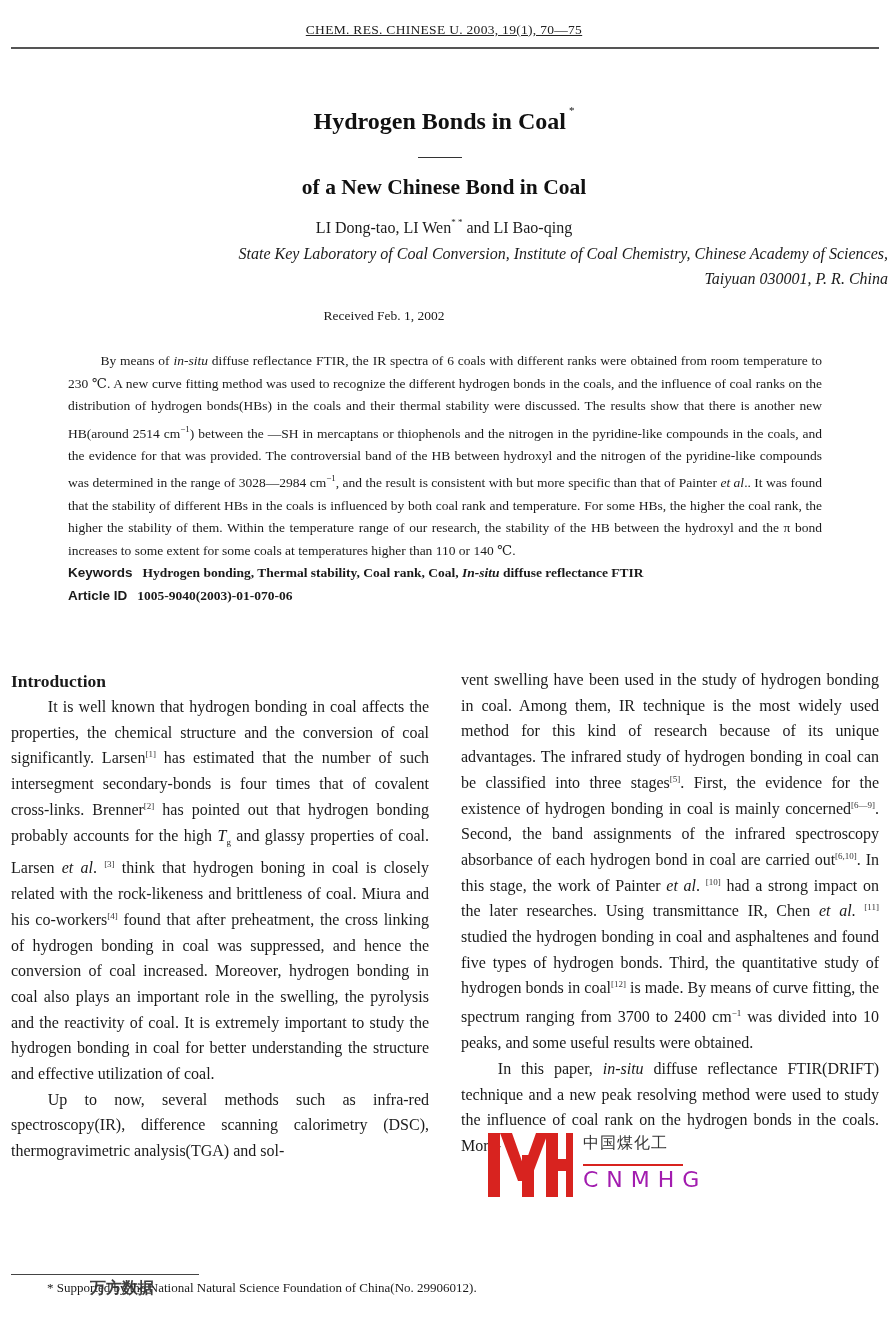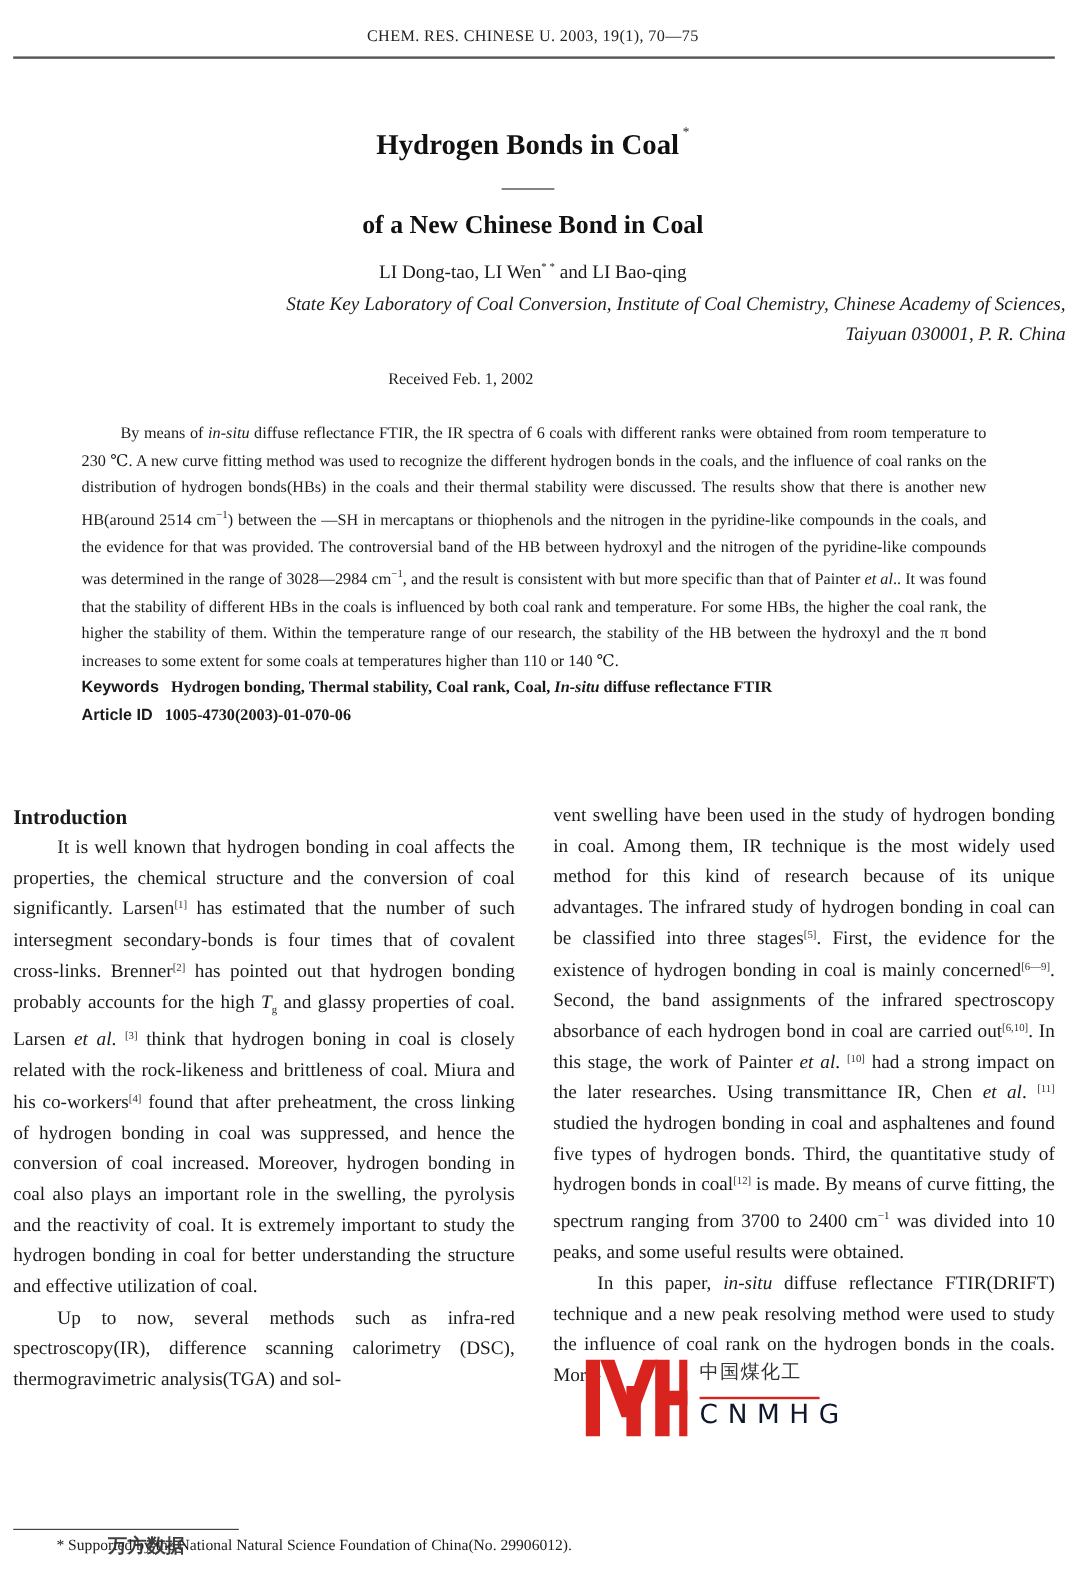--- a/index.html
+++ b/index.html
@@ -1,19 +1,19 @@
 <!DOCTYPE html>
 <html><head>
 <meta charset="utf-8">
 <style>
   html, body { margin:0; padding:0; background:#ffffff; }
   body { width:888px; height:1325px; position:relative; overflow:hidden;
          font-family:"Liberation Serif","DejaVu Serif",serif; color:#1a1a1a; }
   .abs { position:absolute; }
-  .running-head { left:0; width:888px; top:22px; text-align:center; font-size:13.5px; letter-spacing:0.3px; color:#222; }
+  .running-head { left:0; width:888px; top:22px; text-align:center; font-size:13.5px; letter-spacing:0.3px; color:#222;text-decoration:underline; }
   .head-rule { left:11px; width:868px; top:47px; height:2px; background:#555; }
   .title { left:0; width:888px; text-align:center; font-weight:bold; font-size:24px; color:#111; }
   .title sup { font-size:11px; font-weight:normal; vertical-align:top; position:relative; top:-4px; margin-left:3px;}
   .sub1 { left:0; width:888px; text-align:center; font-weight:bold; font-size:21.5px; color:#111; }
   .dash-line { display:inline-block; width:44px; height:1px; background:#333; vertical-align:middle; margin-right:8px; }
   .authors { left:0; width:888px; text-align:center; font-size:16px; top:219px; }
   .authors sup { font-size:9px; vertical-align:top; position:relative; top:-2px; }
   .affil { left:0; width:888px; text-align:right; font-size:16px; font-style:italic; }
   .received { left:0; width:768px; text-align:center; font-size:13.5px; top:308px; }
   .abstract { left:68px; width:754px; top:350px; font-size:13.5px; line-height:22.6px; text-align:justify; }
@@ -28,42 +28,42 @@
   .sec-head { font-weight:bold; font-size:17.5px; margin:0; line-height:26px; }
   sup.ref { font-size:9px; vertical-align:top; position:relative; top:-3px; color:#333; }
   sub.s { font-size:9px; }
   .foot-rule { left:11px; width:188px; top:1274px; height:1px; background:#444; }
   .footnote { left:47px; font-size:13px; }
   .wf-mark { left:90px; top:1278px; font-family:"DejaVu Sans",sans-serif; font-size:16px; font-weight:bold; color:#2b2b2b; opacity:0.9; }
   .logo { left:488px; top:1133px; width:210px; height:64px; }
   .logo-mark { position:absolute; left:0; top:0; width:85px; height:64px; }
   .logo-cn { position:absolute; left:95px; top:0; font-family:"DejaVu Sans",sans-serif; font-size:16px; color:#333; letter-spacing:1px; }
   .logo-rule { position:absolute; left:95px; top:31px; width:100px; height:2px; background:#d8231f; }
-  .logo-en { position:absolute; left:95px; top:34px; font-family:"DejaVu Sans",sans-serif; font-size:22px; color:#0f172a; letter-spacing:8px; }
+  .logo-en { position:absolute; left:95px; top:34px; font-family:"DejaVu Sans",sans-serif; font-size:22px; color:#a21caf; letter-spacing:8px; }
   .logo-bg { position:absolute; left:90px; top:0; width:110px; height:64px; background:rgba(255,255,255,0.85); }
 </style>
 </head>
 <body>
 
 <div class="abs running-head">CHEM. RES. CHINESE U. 2003, 19(1), 70—75</div>
 <div class="abs head-rule"></div>
 
 <div class="abs title" style="top:108px;"><span>Hydrogen Bonds in Coal</span><sup>*</sup></div>
 <div class="abs sub1" style="top:143px;"><span class="dash-line"></span></div>
 <div class="abs sub1" style="top:175px;">of a New Chinese Bond in Coal</div>
 
 <div class="abs authors"><span>LI Dong-tao, LI Wen</span><sup>* *</sup><span> and LI Bao-qing</span></div>
 <div class="abs affil" style="top:245px;">State Key Laboratory of Coal Conversion, Institute of Coal Chemistry, Chinese Academy of Sciences,</div>
 <div class="abs affil" style="top:270px;">Taiyuan 030001, P. R. China</div>
 <div class="abs received">Received Feb. 1, 2002</div>
 
 <div class="abs abstract">
   <p><span>By means of </span><i>in-situ</i><span> diffuse reflectance FTIR, the IR spectra of 6 coals with different ranks were obtained from room temperature to 230 ℃. A new curve fitting method was used to recognize the different hydrogen bonds in the coals, and the influence of coal ranks on the distribution of hydrogen bonds(HBs) in the coals and their thermal stability were discussed. The results show that there is another new HB(around 2514 cm</span><sup style="font-size:9px">−1</sup><span>) between the —SH in mercaptans or thiophenols and the nitrogen in the pyridine-like compounds in the coals, and the evidence for that was provided. The controversial band of the HB between hydroxyl and the nitrogen of the pyridine-like compounds was determined in the range of 3028—2984 cm</span><sup style="font-size:9px">−1</sup><span>, and the result is consistent with but more specific than that of Painter </span><i>et al</i><span>.. It was found that the stability of different HBs in the coals is influenced by both coal rank and temperature. For some HBs, the higher the coal rank, the higher the stability of them. Within the temperature range of our research, the stability of the HB between the hydroxyl and the π bond increases to some extent for some coals at temperatures higher than 110 or 140 ℃.</span></p>
   <p class="kw-line" style="text-indent:0"><span class="kw-label">Keywords</span><span>Hydrogen bonding, Thermal stability, Coal rank, Coal, </span><i>In-situ</i><span> diffuse reflectance FTIR</span></p>
-  <p class="kw-line" style="text-indent:0"><span class="kw-label">Article ID</span><span>1005-4730(2003)-01-070-06</span></p>
+  <p class="kw-line" style="text-indent:0"><span class="kw-label">Article ID</span><span>1005-9040(2003)-01-070-06</span></p>
 </div>
 
 <div class="abs col col-left">
   <p class="sec-head">Introduction</p>
   <p class="indent"><span>It is well known that hydrogen bonding in coal affects the properties, the chemical structure and the conversion of coal significantly. Larsen</span><sup class="ref">[1]</sup><span> has estimated that the number of such intersegment secondary-bonds is four times that of covalent cross-links. Brenner</span><sup class="ref">[2]</sup><span> has pointed out that hydrogen bonding probably accounts for the high </span><i>T</i><sub class="s">g</sub><span> and glassy properties of coal. Larsen </span><i>et al</i><span>. </span><sup class="ref">[3]</sup><span> think that hydrogen boning in coal is closely related with the rock-likeness and brittleness of coal. Miura and his co-workers</span><sup class="ref">[4]</sup><span> found that after preheatment, the cross linking of hydrogen bonding in coal was suppressed, and hence the conversion of coal increased. Moreover, hydrogen bonding in coal also plays an important role in the swelling, the pyrolysis and the reactivity of coal. It is extremely important to study the hydrogen bonding in coal for better understanding the structure and effective utilization of coal.</span></p>
   <p class="indent">Up to now, several methods such as infra-red spectroscopy(IR), difference scanning calorimetry (DSC), thermogravimetric analysis(TGA) and sol-</p>
 </div>
 
 <div class="abs col col-right">
   <p><span>vent swelling have been used in the study of hydrogen bonding in coal. Among them, IR technique is the most widely used method for this kind of research because of its unique advantages. The infrared study of hydrogen bonding in coal can be classified into three stages</span><sup class="ref">[5]</sup><span>. First, the evidence for the existence of hydrogen bonding in coal is mainly concerned</span><sup class="ref">[6—9]</sup><span>. Second, the band assignments of the infrared spectroscopy absorbance of each hydrogen bond in coal are carried out</span><sup class="ref">[6,10]</sup><span>. In this stage, the work of Painter </span><i>et al</i><span>. </span><sup class="ref">[10]</sup><span> had a strong impact on the later researches. Using transmittance IR, Chen </span><i>et al</i><span>. </span><sup class="ref">[11]</sup><span> studied the hydrogen bonding in coal and asphaltenes and found five types of hydrogen bonds. Third, the quantitative study of hydrogen bonds in coal</span><sup class="ref">[12]</sup><span> is made. By means of curve fitting, the spectrum ranging from 3700 to 2400 cm</span><sup style="font-size:9px">−1</sup><span> was divided into 10 peaks, and some useful results were obtained.</span></p>

